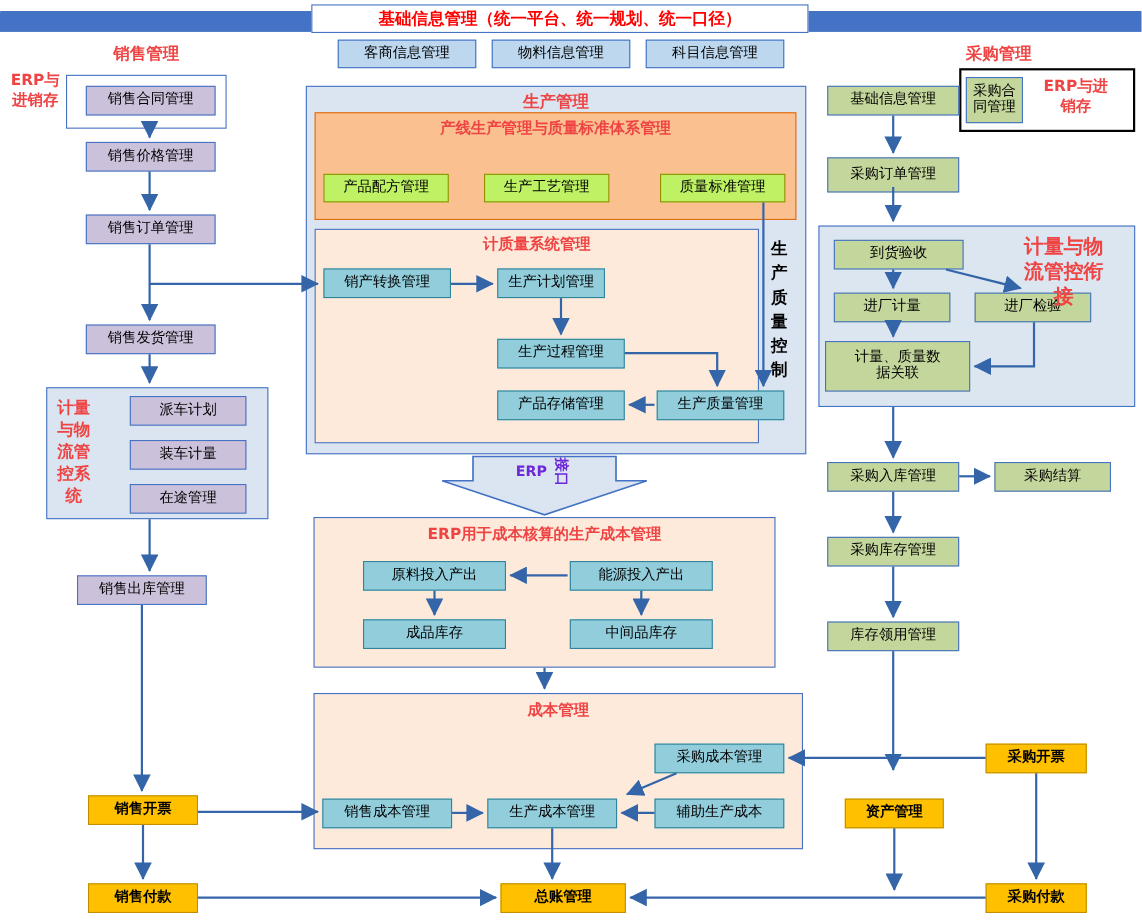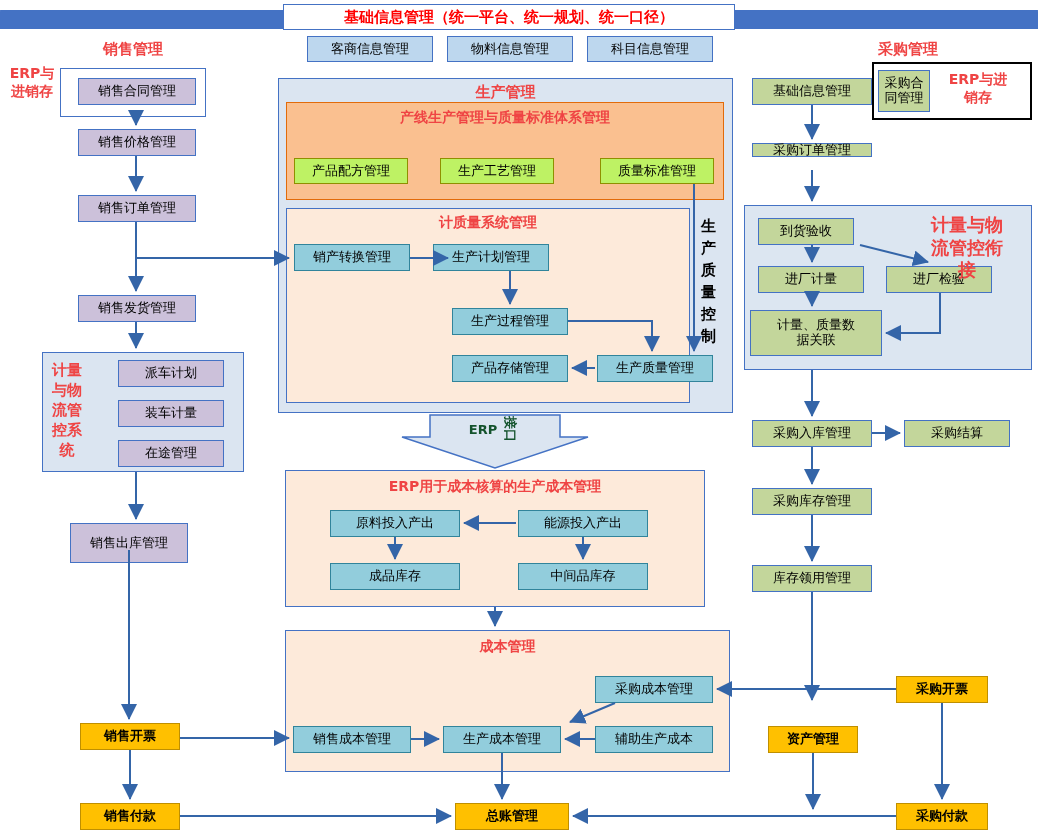--- a/index.html
+++ b/index.html
@@ -13,21 +13,21 @@
   .oact{background:#FFC000;border-color:#BF8F00;font-weight:bold;}
   .lblue{background:#BDD7EE;}
   .panel{position:absolute;box-sizing:border-box;border:1.5px solid #4472C4;z-index:1;}
   .rtitle{position:absolute;color:#ef4444;font-weight:bold;text-align:center;z-index:3;font-size:14px;line-height:1.25;}
   .hbar{position:absolute;left:0;top:10px;width:1038px;height:19px;background:#4472C4;z-index:1;}
   .hlabel{position:absolute;left:283px;top:4px;width:452px;height:26px;background:#fff;border:1px solid #4472C4;
      color:#f00;font-weight:bold;font-size:15px;display:flex;align-items:center;justify-content:center;z-index:2;box-sizing:border-box;}
   .vtext{position:absolute;width:17px;word-break:break-all;line-height:22px;font-size:15px;font-weight:bold;color:#000;z-index:3;text-align:center;}
   .overlay{position:absolute;left:0;top:0;z-index:4;pointer-events:none;}
   .erp-text{position:absolute;left:448px;top:418px;width:96px;height:22px;display:flex;align-items:center;justify-content:center;
-     font-size:13px;font-weight:bold;z-index:5;color:#14532d;}
+     font-size:13px;font-weight:bold;z-index:5;color:#6d28d9;}
   .erp-text .rot{display:inline-block;transform:rotate(90deg);}
   .blackbox{position:absolute;border:2px solid #000;background:#fff;box-sizing:border-box;z-index:1;}
   .wrapnarrow{word-break:break-all;}
 </style>
 </head>
 <body>
 
 <div class="canvas">
 
   <div class="hbar"></div>
@@ -43,37 +43,37 @@
   <div class="b purple" style="left:78px;top:129px;width:118px;height:27px">销售价格管理</div>
   <div class="b purple" style="left:78px;top:195px;width:118px;height:27px">销售订单管理</div>
   <div class="b purple" style="left:78px;top:295px;width:118px;height:27px">销售发货管理</div>
 
   <div class="panel" style="left:42px;top:352px;width:202px;height:120px;background:#DBE5F1"></div>
   <div class="rtitle wrapnarrow" style="left:50px;top:360px;width:34px;font-size:15px;line-height:20px">计量与物流管控系统</div>
   <div class="b purple" style="left:118px;top:360px;width:106px;height:27px">派车计划</div>
   <div class="b purple" style="left:118px;top:400px;width:106px;height:27px">装车计量</div>
   <div class="b purple" style="left:118px;top:440px;width:106px;height:27px">在途管理</div>
 
-  <div class="b purple" style="left:70px;top:523px;width:118px;height:40px">销售出库管理</div>
+  <div class="b purple" style="left:70px;top:523px;width:118px;height:27px">销售出库管理</div>
   <div class="b oact" style="left:80px;top:723px;width:100px;height:27px">销售开票</div>
   <div class="b oact" style="left:80px;top:803px;width:100px;height:27px">销售付款</div>
 
   <div class="panel" style="left:278px;top:78px;width:455px;height:335px;background:#DBE5F1"></div>
   <div class="rtitle" style="left:278px;top:83px;width:455px;font-size:15px">生产管理</div>
 
   <div class="panel" style="left:286px;top:102px;width:438px;height:98px;background:#FAC090;border:1px solid #E26B0A"></div>
   <div class="rtitle" style="left:286px;top:109px;width:438px">产线生产管理与质量标准体系管理</div>
   <div class="b yellow" style="left:294px;top:158px;width:114px;height:26px">产品配方管理</div>
   <div class="b yellow" style="left:440px;top:158px;width:114px;height:26px">生产工艺管理</div>
   <div class="b yellow" style="left:600px;top:158px;width:114px;height:26px">质量标准管理</div>
 
   <div class="panel" style="left:286px;top:208px;width:404px;height:195px;background:#FDEADA"></div>
   <div class="rtitle" style="left:286px;top:214px;width:404px">计质量系统管理</div>
   <div class="b teal" style="left:294px;top:244px;width:116px;height:27px">销产转换管理</div>
-  <div class="b teal" style="left:433px;top:244px;width:116px;height:27px">生产计划管理</div>
+  <div class="b teal" style="left:452px;top:244px;width:98px;height:27px">生产计划管理</div>
   <div class="b teal" style="left:452px;top:308px;width:116px;height:27px">生产过程管理</div>
   <div class="b teal" style="left:452px;top:355px;width:116px;height:27px">产品存储管理</div>
   <div class="b teal" style="left:597px;top:355px;width:116px;height:27px">生产质量管理</div>
   <div class="vtext" style="left:700px;top:215px">生产质量控制</div>
 
   <div class="erp-text">
     <span>ERP</span>
     <span class="rot">接口</span>
   </div>
 
@@ -92,25 +92,25 @@
   <div class="b teal" style="left:595px;top:726px;width:118px;height:27px">辅助生产成本</div>
 
   <div class="b oact" style="left:455px;top:803px;width:114px;height:27px">总账管理</div>
   <div class="b oact" style="left:768px;top:726px;width:90px;height:27px">资产管理</div>
 
   <div class="rtitle" style="left:843px;top:40px;width:130px;font-size:15px">采购管理</div>
   <div class="b green" style="left:752px;top:78px;width:120px;height:27px">基础信息管理</div>
   <div class="blackbox" style="left:872px;top:62px;width:160px;height:58px"></div>
   <div class="b green" style="left:878px;top:70px;width:52px;height:42px">采购合同管理</div>
   <div class="rtitle wrapnarrow" style="left:948px;top:70px;width:60px;line-height:18px">ERP与进销存</div>
-  <div class="b green" style="left:752px;top:143px;width:120px;height:14px">采购订单管理</div>
+  <div class="b green" style="left:752px;top:143px;width:120px;height:32px">采购订单管理</div>
 
   <div class="panel" style="left:744px;top:205px;width:288px;height:165px;background:#DCE6F1"></div>
   <div class="rtitle" style="left:925px;top:214px;width:84px;font-size:18px">计量与物流管控衔接</div>
-  <div class="b green" style="left:758px;top:218px;width:96px;height:27px">到货验收</div>
+  <div class="b green" style="left:758px;top:218px;width:118px;height:27px">到货验收</div>
   <div class="b green" style="left:758px;top:266px;width:106px;height:27px">进厂计量</div>
   <div class="b green" style="left:886px;top:266px;width:106px;height:27px">进厂检验</div>
   <div class="b green" style="left:750px;top:310px;width:132px;height:46px;padding:0 20px">计量、质量数据关联</div>
 
   <div class="b green" style="left:752px;top:420px;width:120px;height:27px">采购入库管理</div>
   <div class="b green" style="left:904px;top:420px;width:106px;height:27px">采购结算</div>
   <div class="b green" style="left:752px;top:488px;width:120px;height:27px">采购库存管理</div>
   <div class="b green" style="left:752px;top:565px;width:120px;height:27px">库存领用管理</div>
   <div class="b oact" style="left:896px;top:676px;width:92px;height:27px">采购开票</div>
   <div class="b oact" style="left:896px;top:803px;width:92px;height:27px">采购付款</div>

